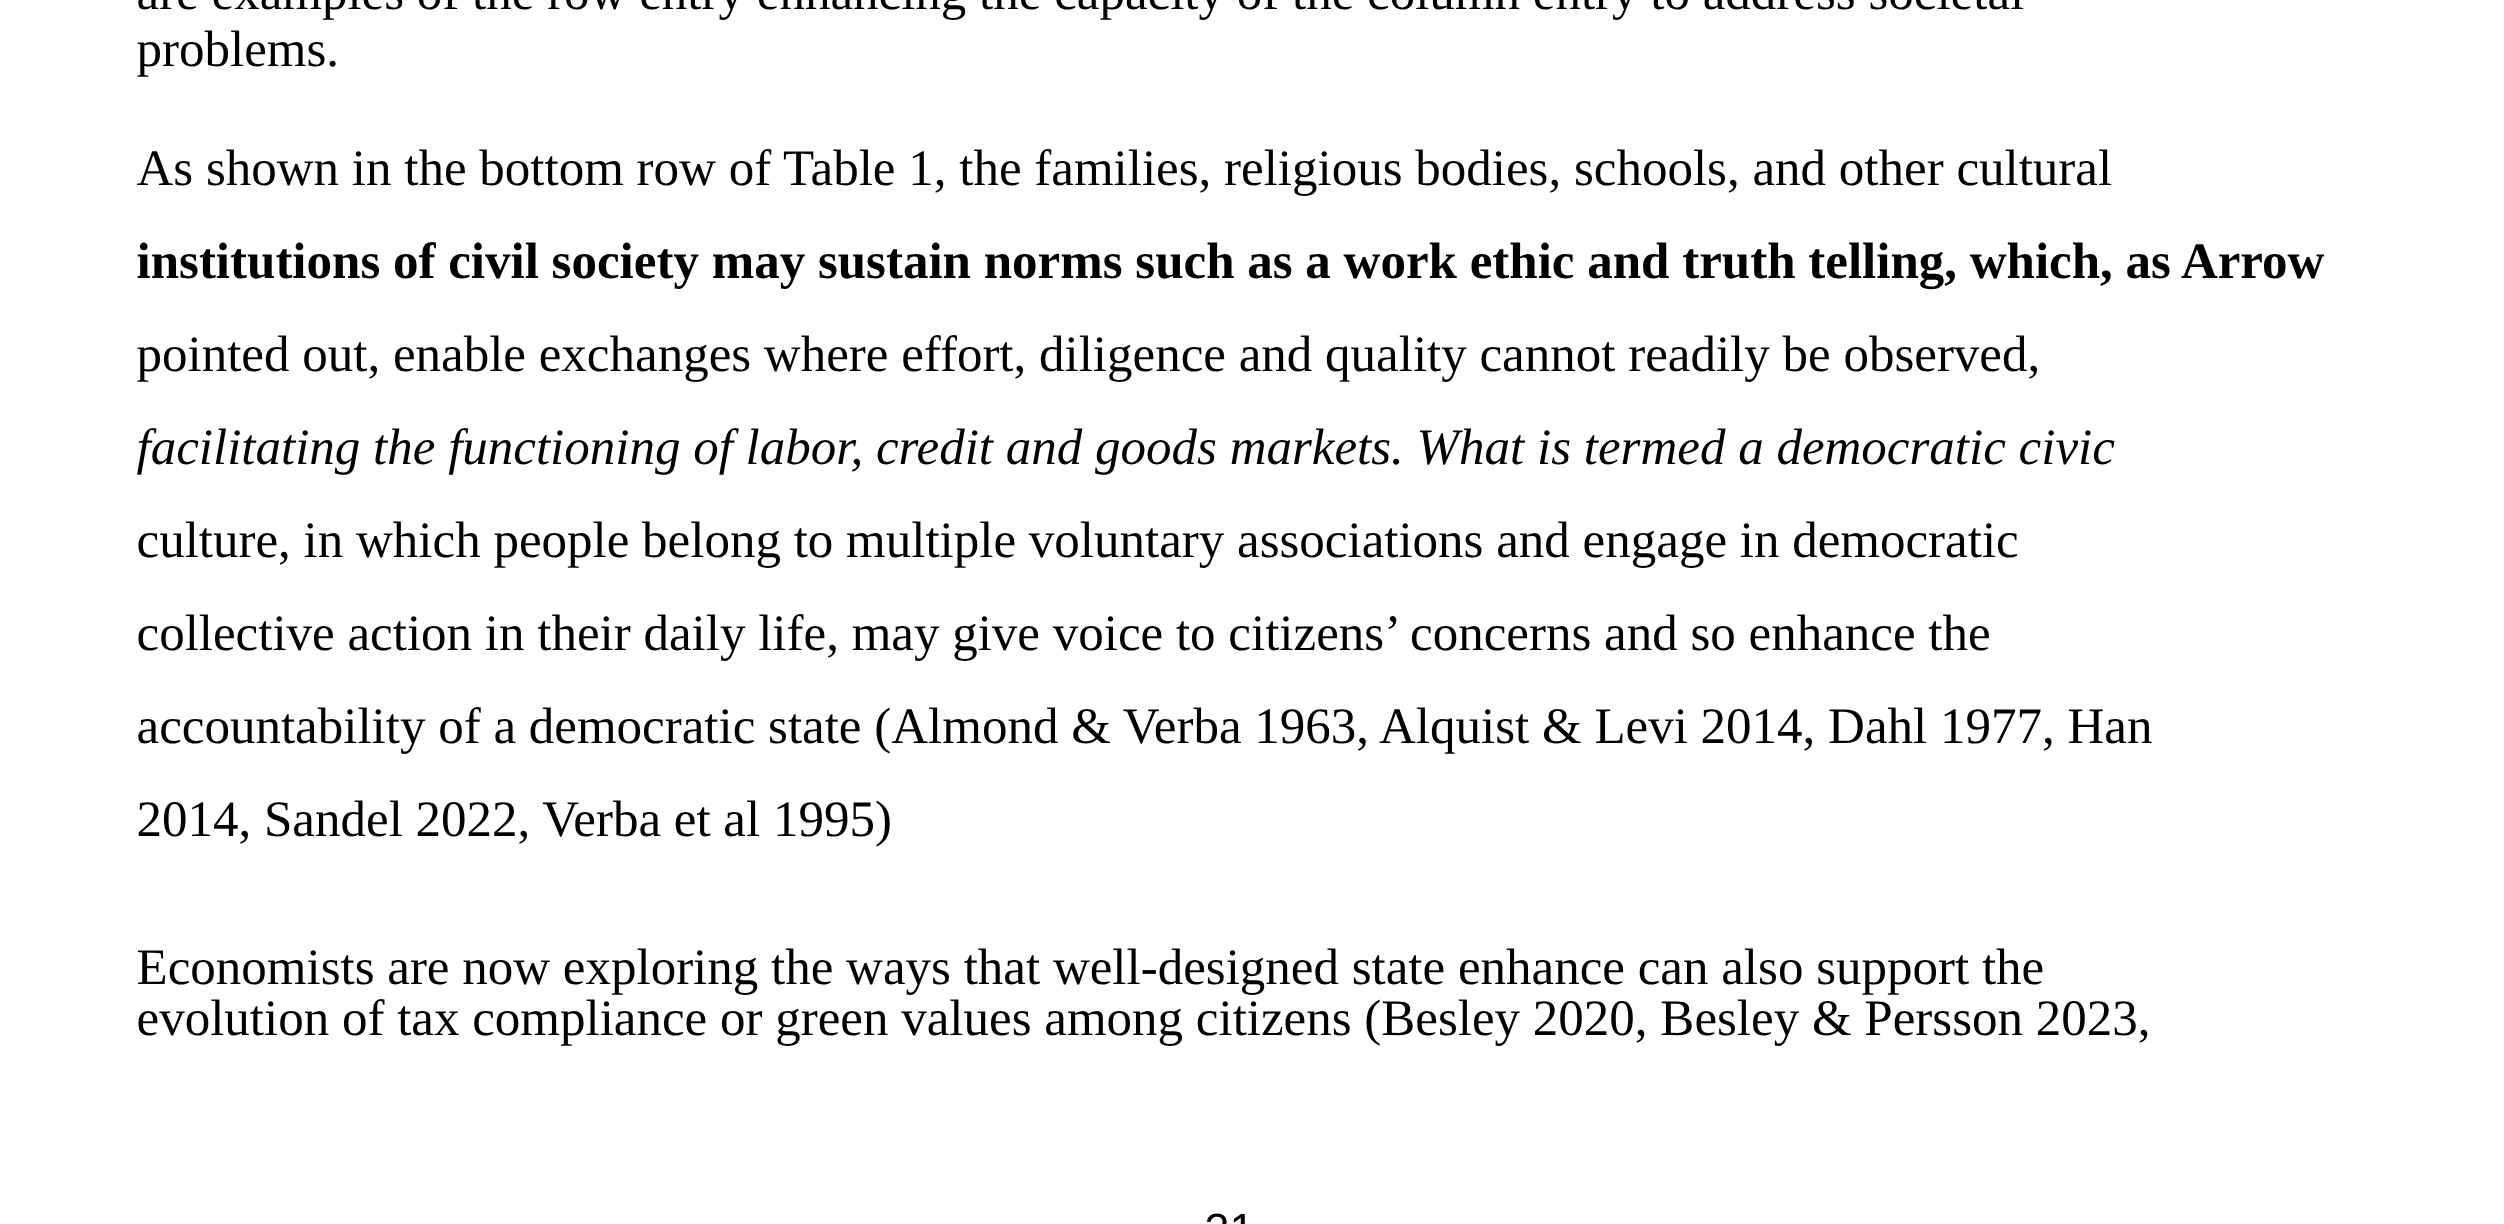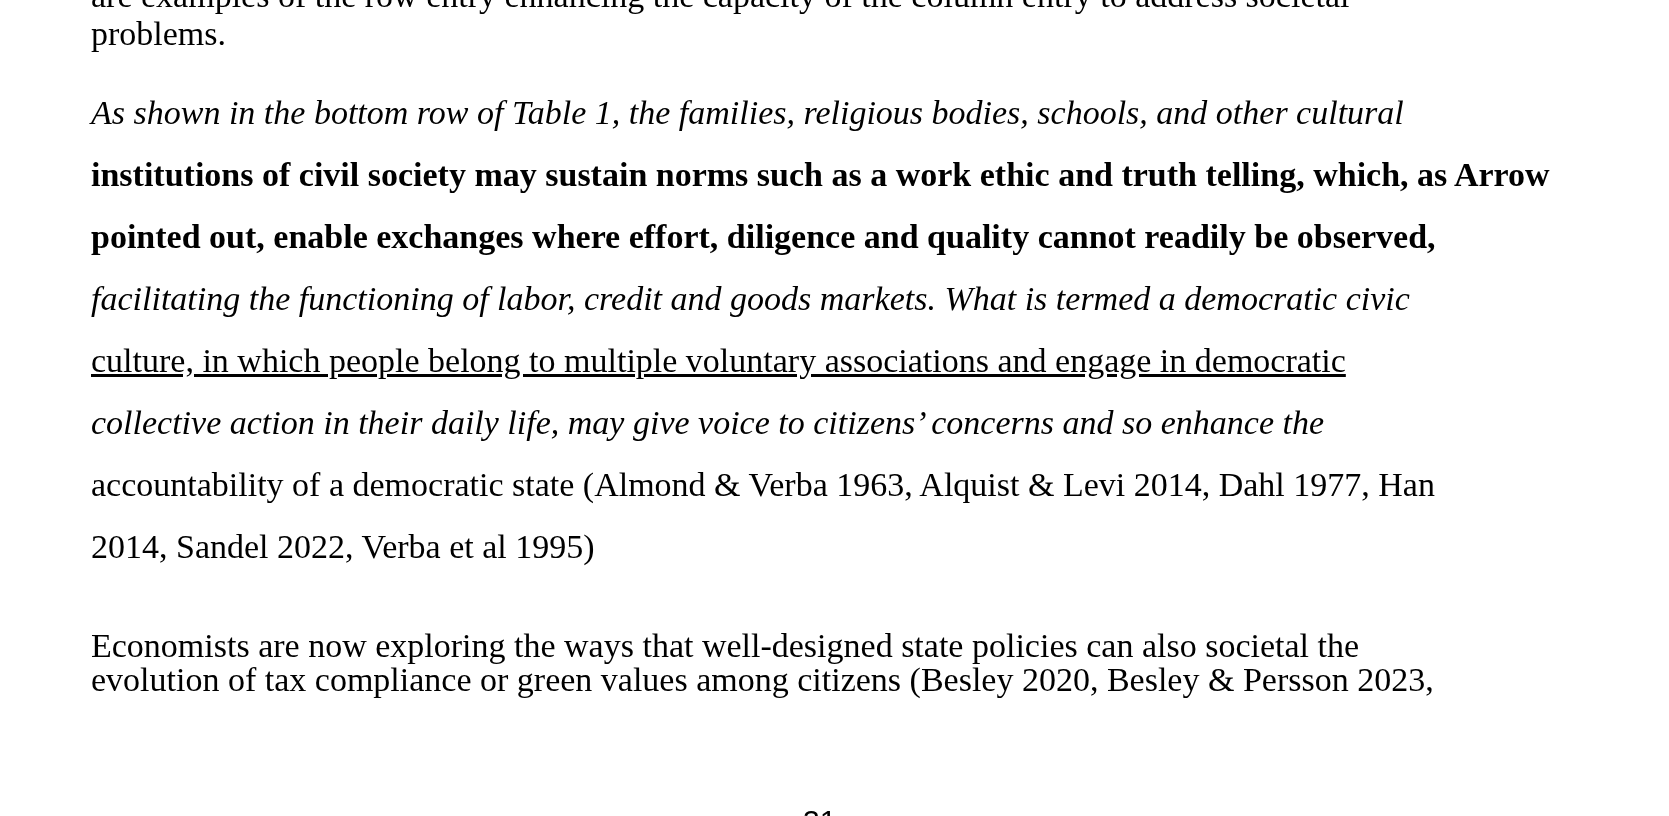--- a/index.html
+++ b/index.html
@@ -42,29 +42,29 @@
   </style>
 </head>
 <body>
 
 <div class="page">
 
   <div class="line" style="top:-21px;">are examples of the row entry enhancing the capacity of the column entry to address societal</div>
   <div class="line" style="top:17px;">problems.</div>
 
   <div>
-    <div class="line" style="top:96px;font-style:italic;">As shown in the bottom row of Table 1, the families, religious bodies, schools, and other cultural</div>
+    <div class="line" style="top:96px;">As shown in the bottom row of Table 1, the families, religious bodies, schools, and other cultural</div>
     <div class="line" style="top:158px;font-weight:bold;">institutions of civil society may sustain norms such as a work ethic and truth telling, which, as Arrow</div>
-    <div class="line" style="top:220px;font-weight:bold;">pointed out, enable exchanges where effort, diligence and quality cannot readily be observed,</div>
+    <div class="line" style="top:220px;">pointed out, enable exchanges where effort, diligence and quality cannot readily be observed,</div>
     <div class="line" style="top:282px;font-style:italic;">facilitating the functioning of labor, credit and goods markets. What is termed a democratic civic</div>
-    <div class="line" style="top:344px;text-decoration:underline;">culture, in which people belong to multiple voluntary associations and engage in democratic</div>
-    <div class="line" style="top:406px;font-style:italic;">collective action in their daily life, may give voice to citizens’ concerns and so enhance the</div>
+    <div class="line" style="top:344px;">culture, in which people belong to multiple voluntary associations and engage in democratic</div>
+    <div class="line" style="top:406px;">collective action in their daily life, may give voice to citizens’ concerns and so enhance the</div>
     <div class="line" style="top:468px;">accountability of a democratic state (Almond &amp; Verba 1963, Alquist &amp; Levi 2014, Dahl 1977, Han</div>
     <div class="line" style="top:530px;">2014, Sandel 2022, Verba et al 1995)</div>
   </div>
 
   <div>
-    <div class="line" style="top:629px;">Economists are now exploring the ways that well-designed state policies can also societal the</div>
+    <div class="line" style="top:629px;">Economists are now exploring the ways that well-designed state enhance can also support the</div>
     <div class="line" style="top:663px;">evolution of tax compliance or green values among citizens (Besley 2020, Besley &amp; Persson 2023,</div>
   </div>
 
   <div class="page-number">31</div>
 </div>
 
 </body></html>

